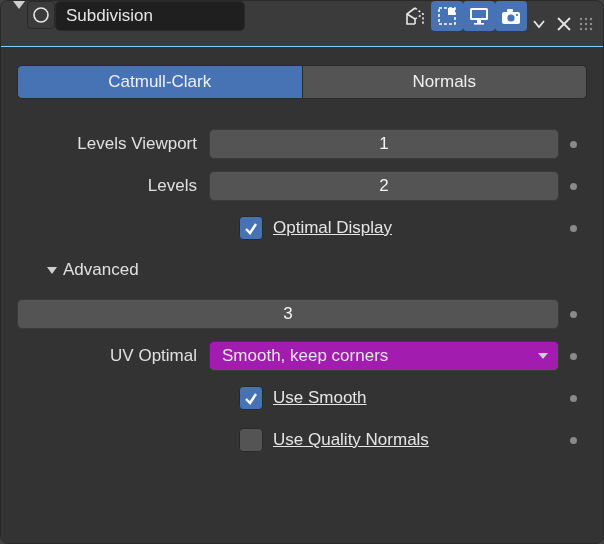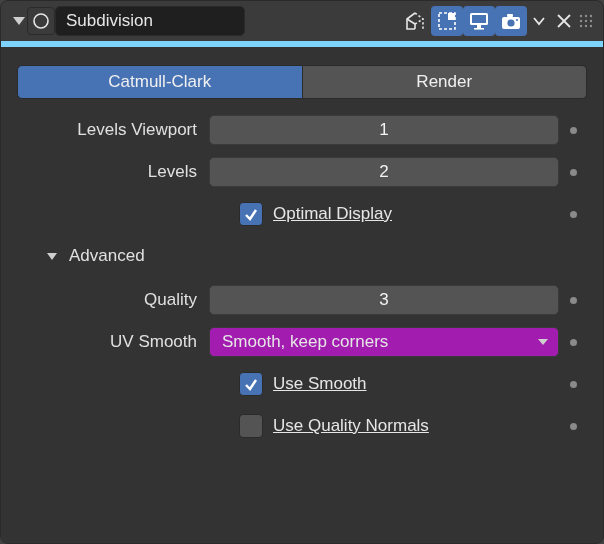--- a/index.html
+++ b/index.html
@@ -16,24 +16,23 @@
     background: #3b3b3b;
     border: 1px solid #2a2a2a;
     border-radius: 8px;
     display: flex;
     flex-direction: column;
   }
   .hdr {
     height: 46px;
     background: #3b3b3b;
     display: flex;
-    align-items: center;
     padding: 0 8px 0 10px;
     gap: 0;
-    border-bottom: 6px solid #7dd3fc;
+    border-bottom: 1px solid #7dd3fc;
     border-radius: 8px 8px 0 0;
   }
   .disclosure { width: 0; height: 0; border-left: 6px solid transparent; border-right: 6px solid transparent; border-top: 8px solid #cfcfcf; margin: 0 2px; }
   .ic-slot {
     width: 28px; height: 28px; display: flex; align-items: center; justify-content: center;
     border: 1px solid #2a2a2a; border-radius: 4px; background: #3b3b3b;
   }
   .name-field {
     flex: 0 0 190px;
     height: 30px; background: #1f1f1f; border: 1px solid #2a2a2a; border-radius: 5px;
@@ -43,21 +42,21 @@
   .ic-btn {
     width: 32px; height: 30px; display: flex; align-items: center; justify-content: center;
     border-radius: 4px;
   }
   .ic-btn.active { background: #4772b3; }
   .ic-btn svg { display: block; }
   .drop { width: 24px; display:flex; align-items:center; justify-content:center; }
   .x-btn { width:26px; display:flex;align-items:center;justify-content:center; }
   .grip { width: 18px; display:flex;align-items:center;justify-content:center; }
   .body-area { flex:1; background:#333333; border-radius:0 0 8px 8px; padding: 18px 16px 14px 16px; }
-  .tabs { display:flex; height:34px; margin-bottom:14px;text-align:right; }
+  .tabs { display:flex; height:34px; margin-bottom:28px;text-align:right; }
   .tab {
     flex:1; display:flex; align-items:center; justify-content:center;
     border:1px solid #2a2a2a; background:#545454; color:#f0f0f0;
   }
   .tab:first-child { border-radius:5px 0 0 5px; }
   .tab:last-child { border-radius:0 5px 5px 0; border-left:none; }
   .tab.active { background:#4772b3; }
   .row { display:flex; align-items:center; height:34px; margin-bottom:8px; }
   .row .lbl { width: 192px; text-align:right; padding-right:12px; color:#e0e0e0; }
   .row .ctrl { flex:1; }
@@ -75,21 +74,21 @@
   .check-row .lead { width:222px; }
   .check-row .box {
     width:24px;height:24px;border-radius:4px;border:1px solid #2a2a2a;
     display:flex;align-items:center;justify-content:center;margin-right:10px;
   }
   .check-row .box.on { background:#4772b3; }
   .check-row .box.off { background:#545454; }
   .check-row .cl { flex:1; color:#e6e6e6;text-decoration:underline; }
   .check-row .anim { width:28px; display:flex;align-items:center;justify-content:center; }
   .dot { width:7px;height:7px;border-radius:50%;background:#8a8a8a; }
-  .adv-hdr { display:flex; align-items:center; height:30px; margin: 10px 0 12px 30px; color:#e0e0e0; gap:12px; }
+  .adv-hdr { display:flex; align-items:center; height:30px; margin: 10px 0 12px 30px; color:#e0e0e0; gap:6px; }
   .adv-hdr .tri { width:0;height:0;border-left:5px solid transparent;border-right:5px solid transparent;border-top:7px solid #cfcfcf; }
   .gripdots circle { fill:#8f8f8f; }
 </style>
 </head>
 <body>
 
 <div class="panel">
   <div class="hdr">
     <div class="disclosure"></div>
     <div class="ic-slot">
@@ -157,21 +156,21 @@
       </svg>
     </div>
   </div>
 
   <div class="body-area">
     <div class="tabs">
       <div class="tab active">
         <span>Catmull-Clark</span>
       </div>
       <div class="tab">
-        <span>Render</span>
+        <span>Normals</span>
       </div>
     </div>
 
     <div class="row">
       <div class="lbl">Levels Viewport</div>
       <div class="ctrl">
         <div class="num-field">
           <span>1</span>
         </div>
       </div>
@@ -204,33 +203,32 @@
           <div class="dot"></div>
         </div>
     </div>
 
     <div class="adv-hdr">
       <div class="tri"></div>
       <span>Advanced</span>
     </div>
 
     <div class="row">
-      <div class="lbl">Quality</div>
       <div class="ctrl">
         <div class="num-field">
           <span>3</span>
         </div>
       </div>
       <div class="anim">
           <div class="dot"></div>
         </div>
     </div>
 
     <div class="row">
-      <div class="lbl">UV Smooth</div>
+      <div class="lbl">UV Optimal</div>
       <div class="ctrl">
         <div class="dropdown">
           <span>Smooth, keep corners</span>
           <div class="chev"></div>
         </div>
       </div>
       <div class="anim">
           <div class="dot"></div>
         </div>
     </div>

